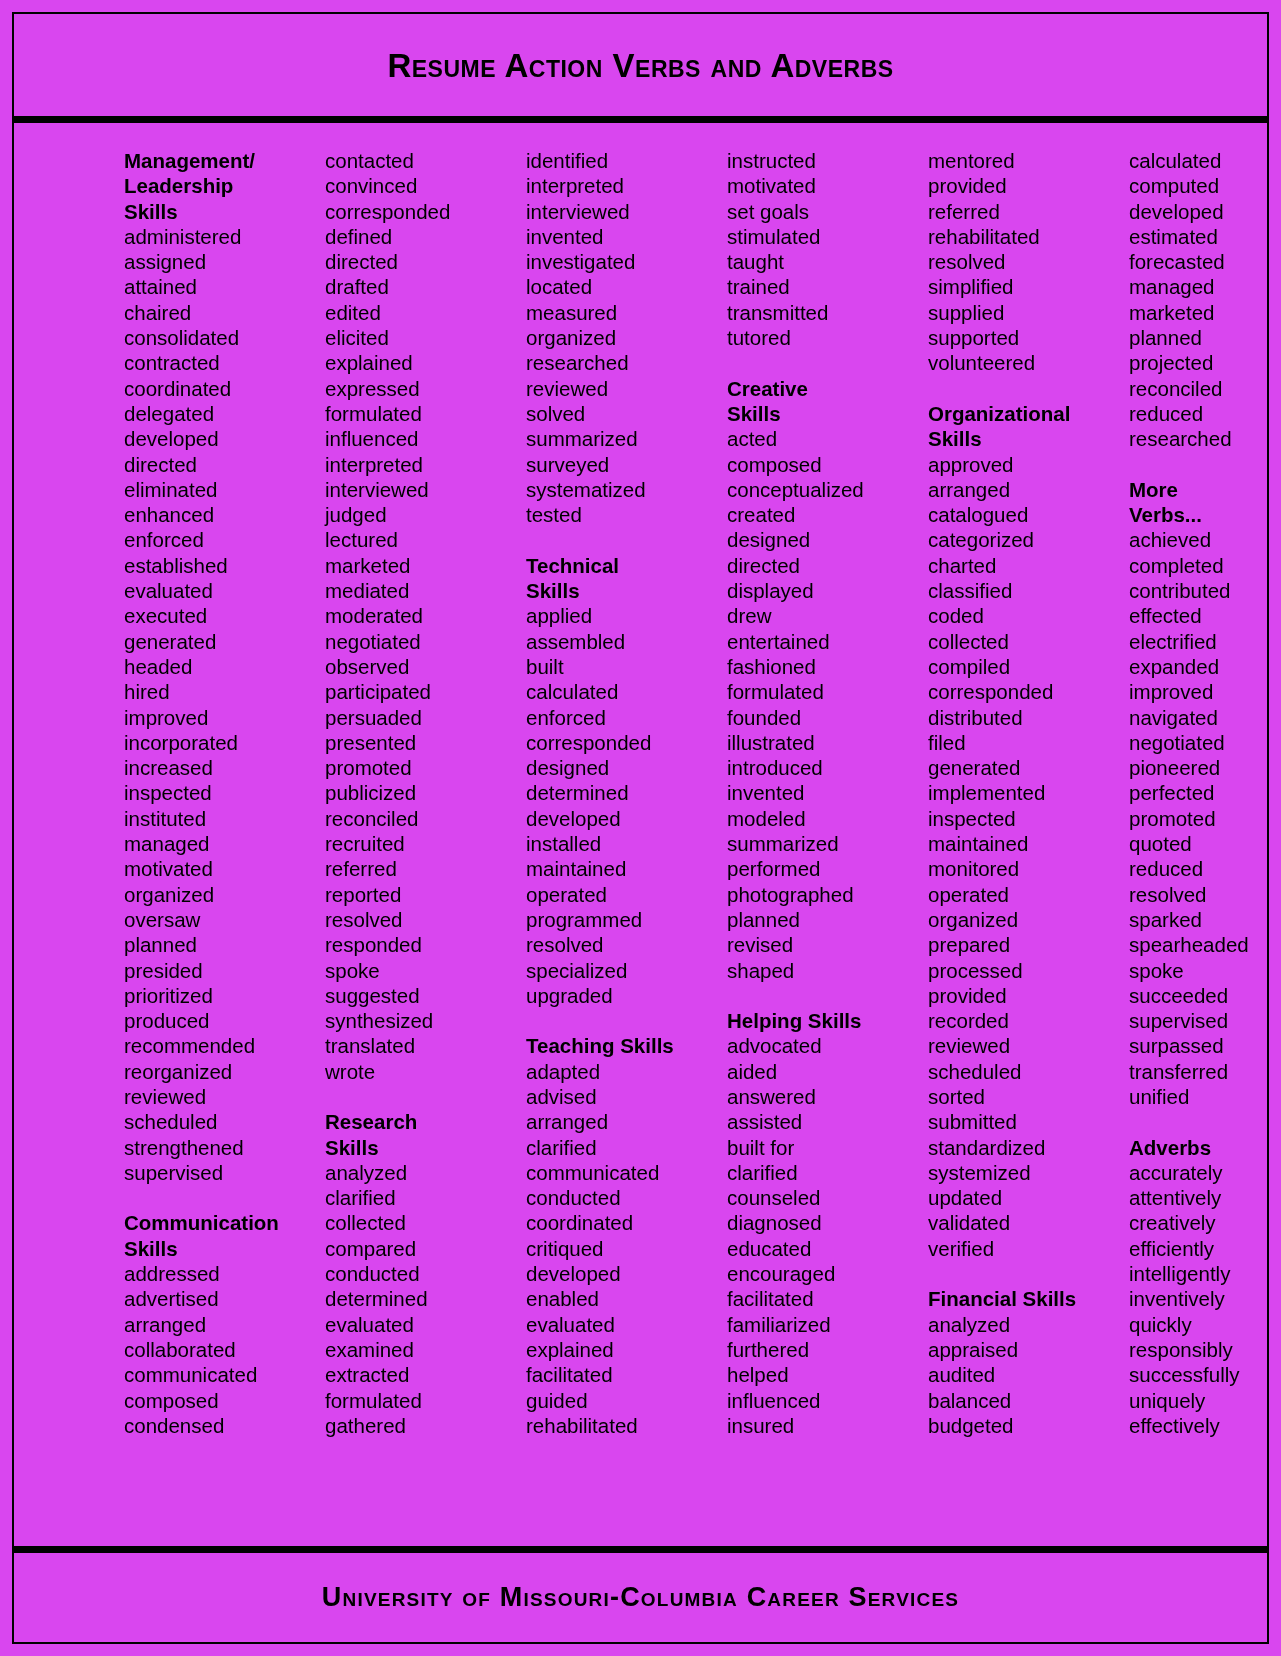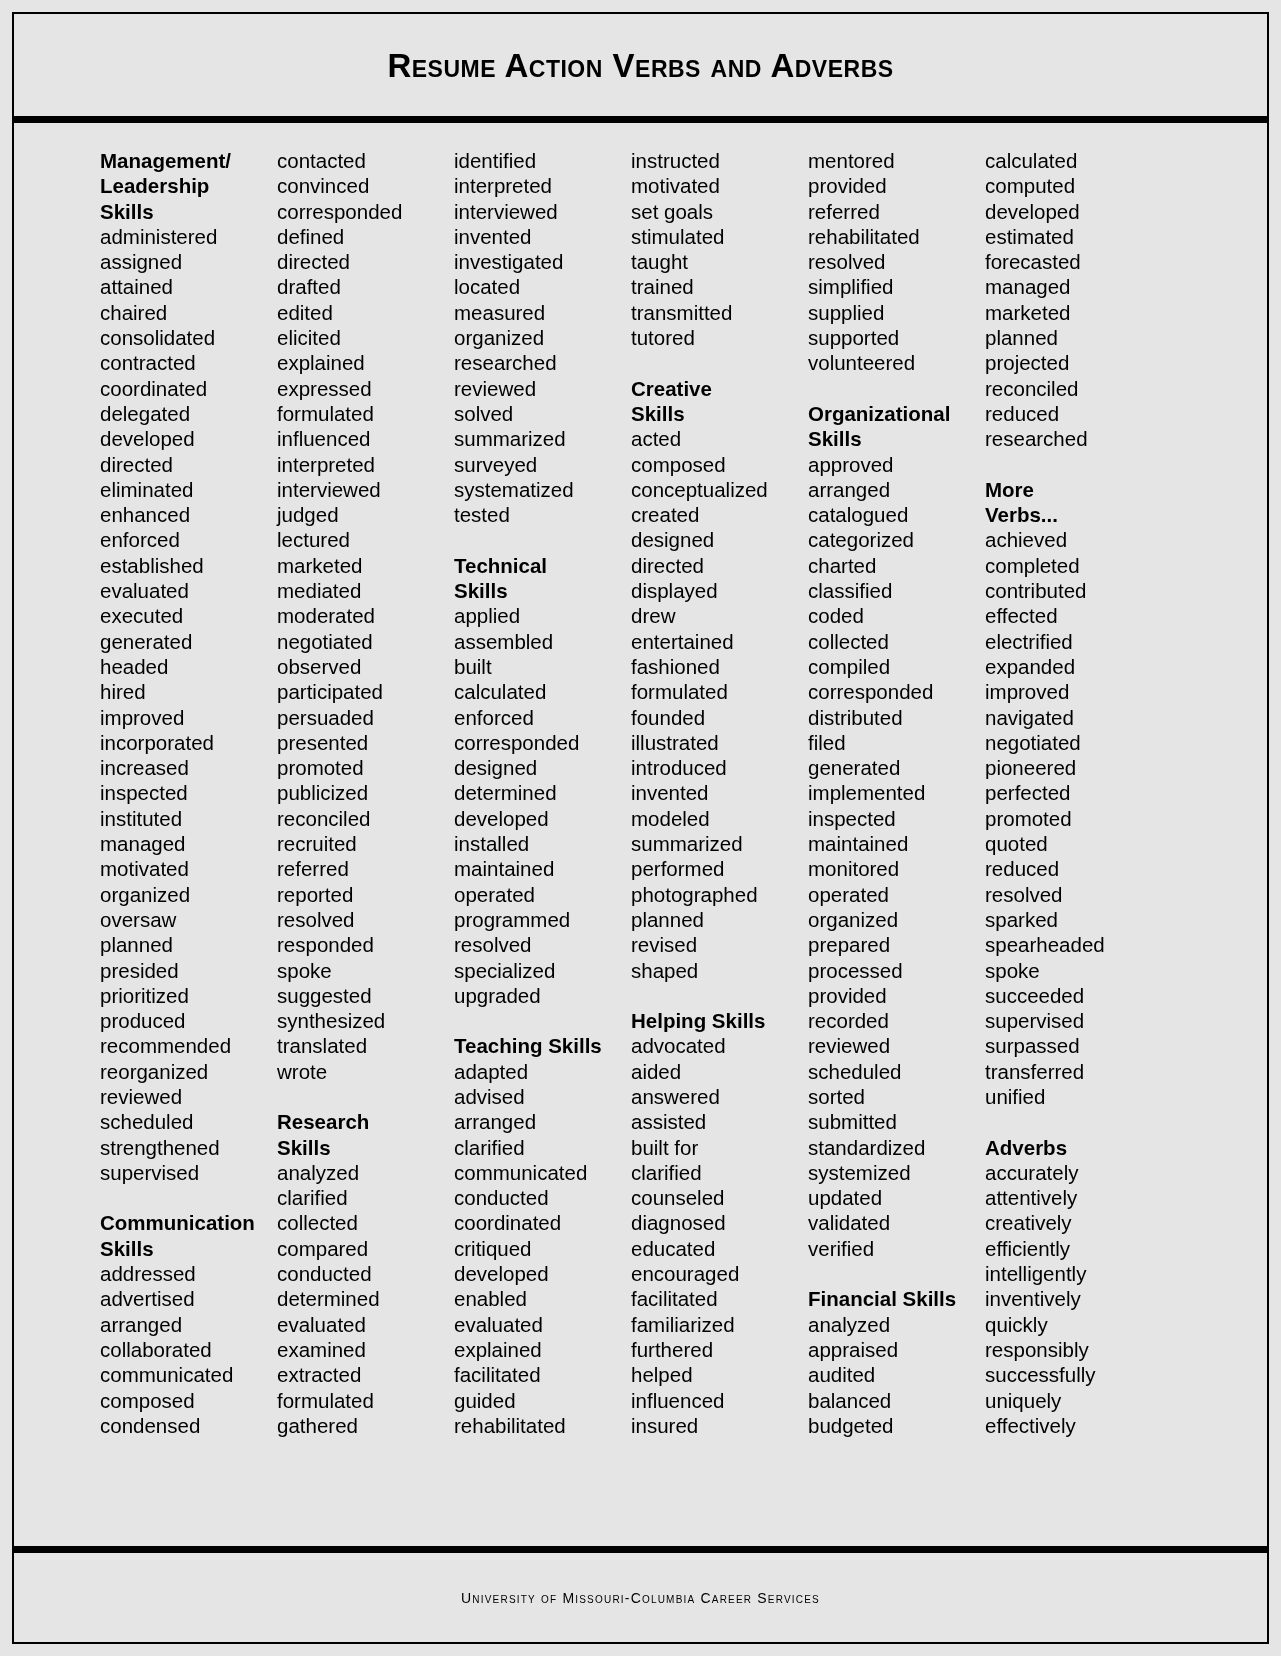--- a/index.html
+++ b/index.html
@@ -8,21 +8,21 @@
     background: #ffffff;
   }
   body {
     font-family: "Liberation Sans", sans-serif;
     color: #000000;
   }
   .page {
     position: relative;
     width: 1281px;
     height: 1656px;
-    background: #e5e5e5;
+    background: #d946ef;
     box-sizing: border-box;
     overflow: hidden;
     padding-left: 12px;
   }
   
   .frame {
     position: absolute;
     left: 12px;
     top: 12px;
     right: 12px;
@@ -70,38 +70,39 @@
     position: absolute;
     left: 14px;
     right: 14px;
     bottom: 14px;
     height: 89px;
     display: flex;
     align-items: center;
     justify-content: center;
   }
   .footer-text {
-    font-weight: normal;
-    font-size: 14px;
+    font-weight: bold;
+    font-size: 27px;
     font-variant: small-caps;
     letter-spacing: 1.2px;
     white-space: nowrap;
   }
   .columns {
     position: absolute;
     left: 100px;
     top: 148px;
     right: 60px;
     bottom: 120px;
     display: flex;
     align-items: flex-start;
   }
   .col {
     width: 177px;
     flex: 0 0 177px;
+    margin-left: 24px;
   }
   .col:last-child { flex: 0 0 200px; width: 200px; }
   .cat {
     font-weight: bold;
     font-size: 20.5px;
     line-height: 25.3px;
     white-space: nowrap;
   }
   .word {
     font-weight: normal;

